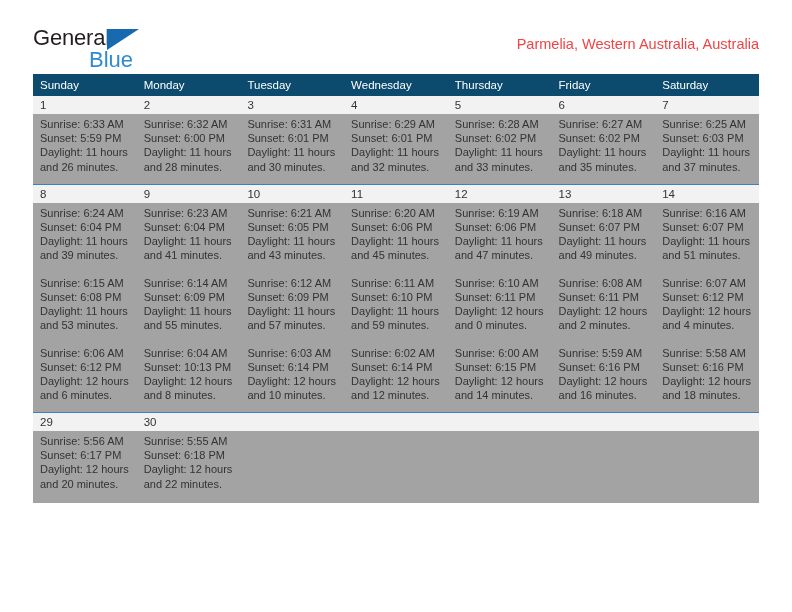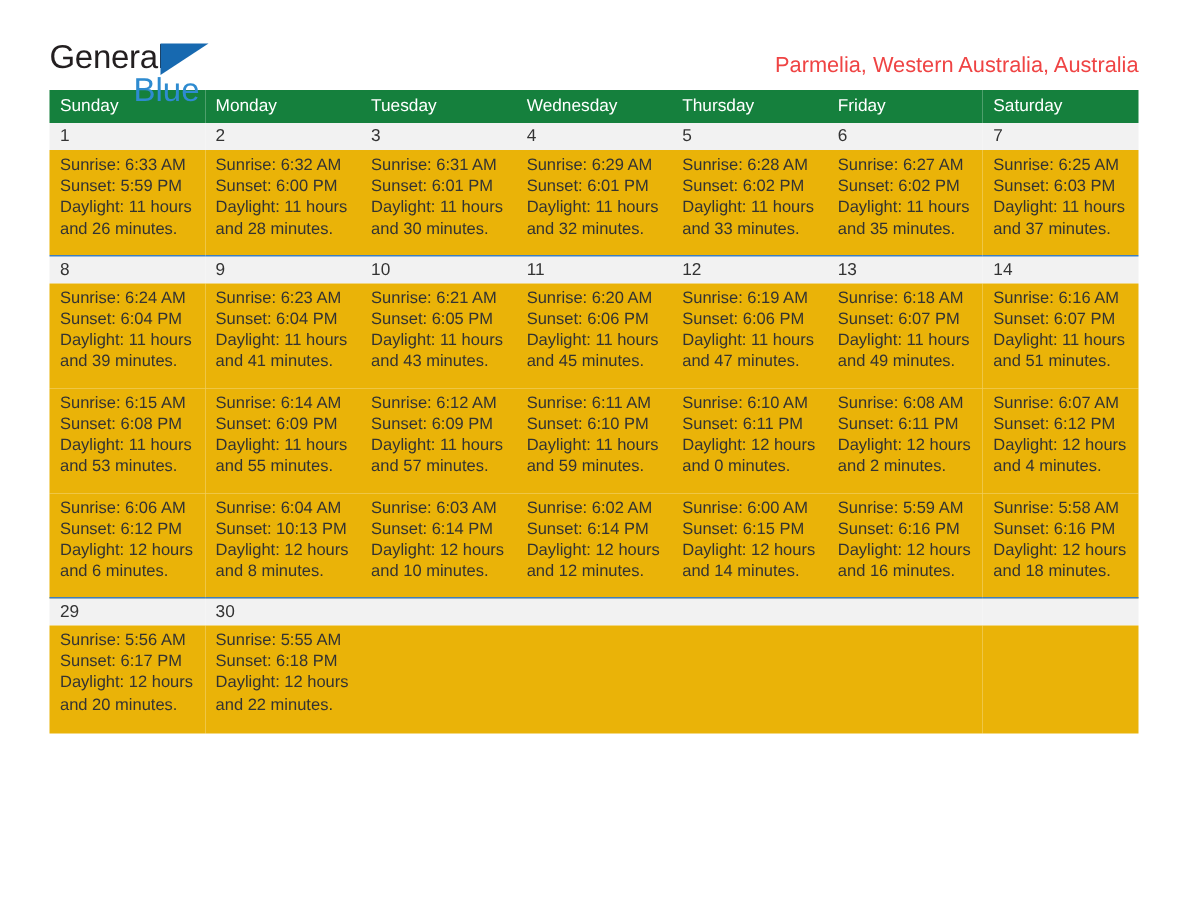--- a/index.html
+++ b/index.html
@@ -21,21 +21,21 @@
     box-sizing: border-box;
     padding: 0 33px;
   }
 
   
   .top {
     display: flex;
     justify-content: space-between;
     align-items: flex-start;
     padding-top: 26px;
-    height: 60px;
+    height: 74px;
     box-sizing: border-box;
   }
   .logo {
     position: relative;
     width: 130px;
     height: 48px;
     user-select: none;
   }
   .logo-general {
     position: absolute;
@@ -82,21 +82,21 @@
     font-weight: normal;
   }
 
   
   .calendar {
     width: 726px;
     border-collapse: collapse;
     table-layout: fixed;
   }
   .calendar th {
-    background: #15803d;
+    background: #0c4a6e;
     color: #ffffff;
     font-weight: normal;
     font-size: 11.5px;
     text-align: left;
     padding: 5px 0 5px 7px;
     height: 19px;
     box-sizing: border-box;
   }
   .daynum-row td {
     background: #f2f2f2;
@@ -105,21 +105,21 @@
     padding: 3px 0 3px 7px;
     border-top: 1px solid #3d7fc1;
     vertical-align: top;
     height: 17px;
     box-sizing: border-box;
   }
   .daynum-row.first td {
     border-top: none;
   }
   .info-row td {
-    background: #eab308;
+    background: #a3a3a3;
     font-size: 11px;
     color: #333333;
     padding: 3px 6px 8px 7px;
     vertical-align: top;
     line-height: 14.2px;
     height: 70px;
     box-sizing: border-box;
   }
   .info-row.last td {
     height: 72px;

